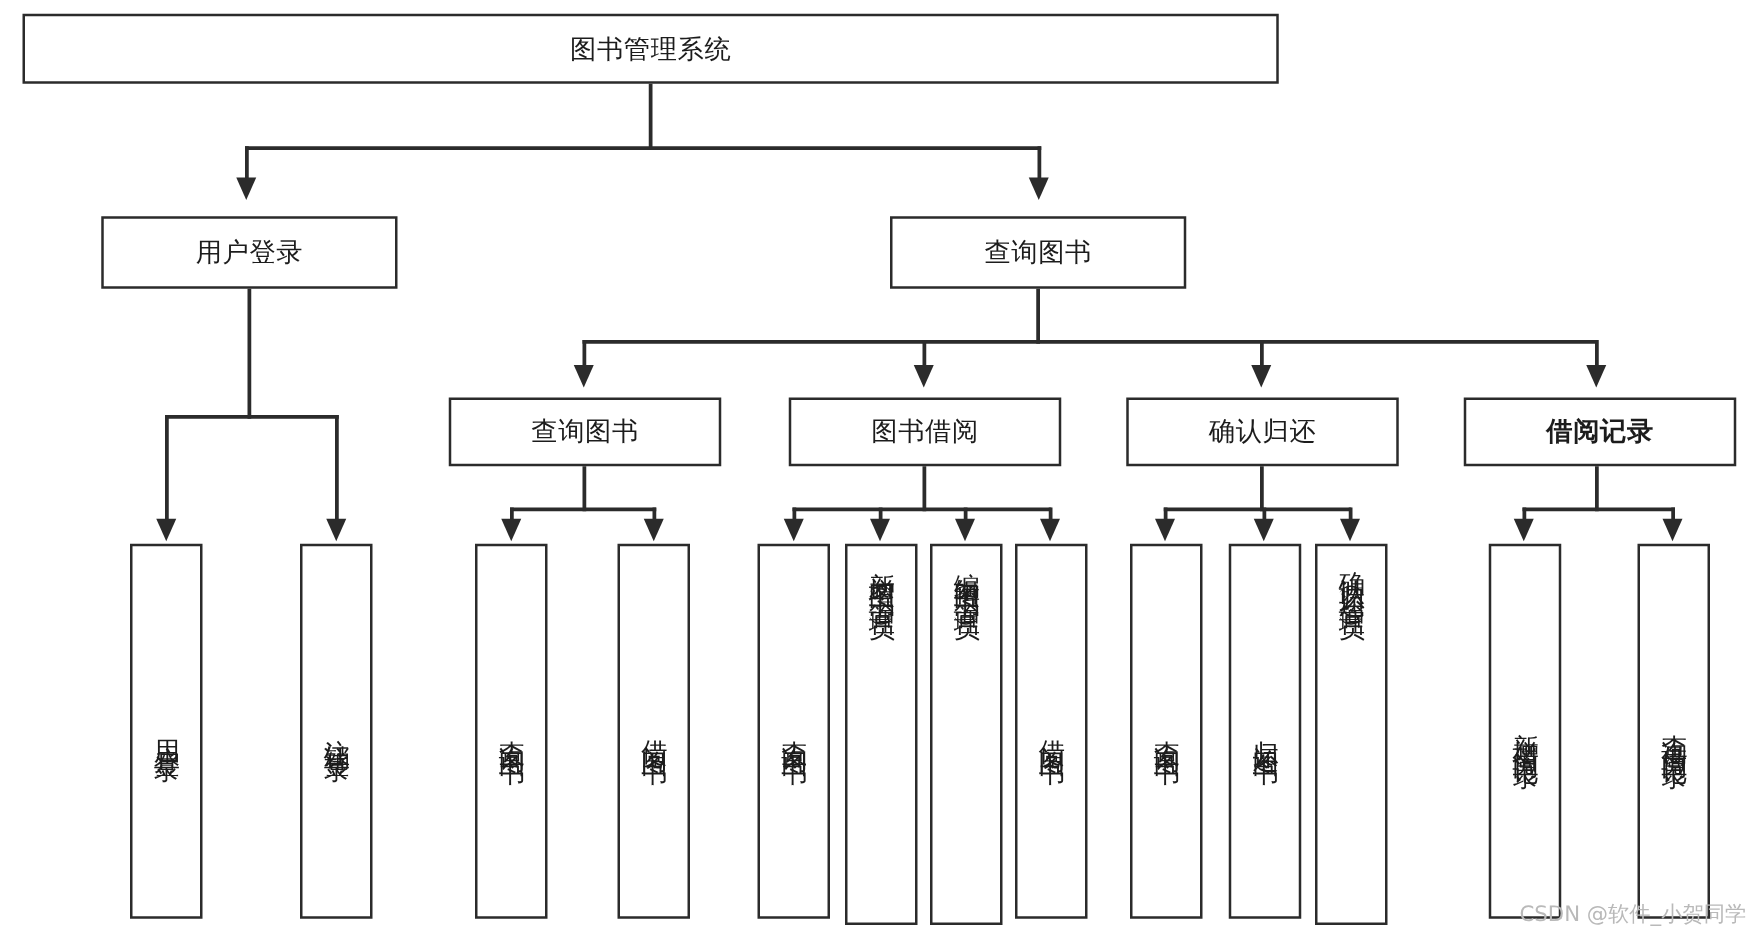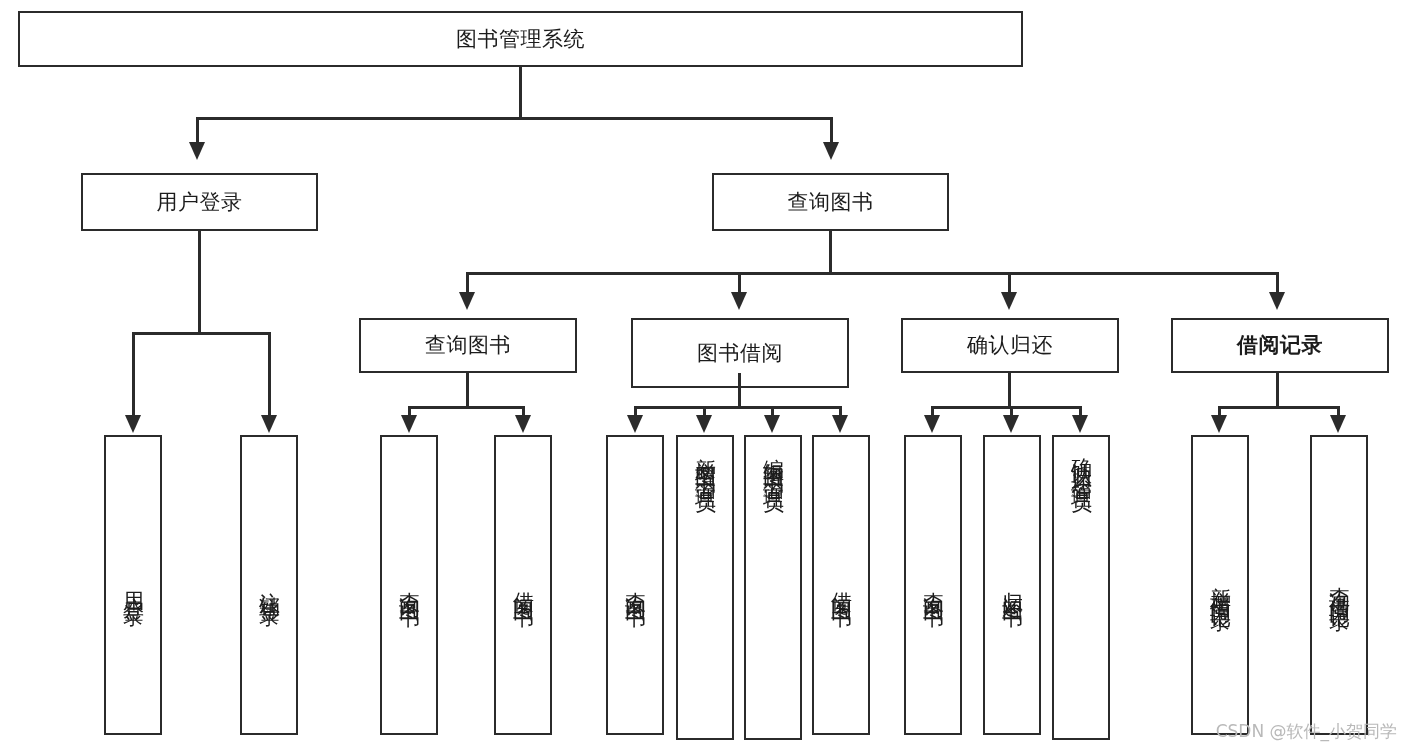--- a/index.html
+++ b/index.html
@@ -124,21 +124,21 @@
   <div class="conn vline" style="left:738px; top:272px; width:3px; height:22px;"></div>
   <div class="arrow" style="left:731px; top:292px;"></div>
   <div class="conn vline" style="left:1008px; top:272px; width:3px; height:22px;"></div>
   <div class="arrow" style="left:1001px; top:292px;"></div>
   <div class="conn vline" style="left:1276px; top:272px; width:3px; height:22px;"></div>
   <div class="arrow" style="left:1269px; top:292px;"></div>
 
   <div class="node" style="left:359px; top:318px; width:218px; height:55px;">
     <span class="node-label">查询图书</span>
   </div>
-  <div class="node" style="left:631px; top:318px; width:218px; height:70px;">
+  <div class="node" style="left:631px; top:318px; width:218px; height:55px;">
     <span class="node-label">图书借阅</span>
   </div>
   <div class="node" style="left:901px; top:318px; width:218px; height:55px;">
     <span class="node-label">确认归还</span>
   </div>
   <div class="node" style="left:1171px; top:318px; width:218px; height:55px;font-weight:bold;">
     <span class="node-label">借阅记录</span>
   </div>
 
   <div class="conn vline" style="left:466px; top:373px; width:3px; height:36px;"></div>

